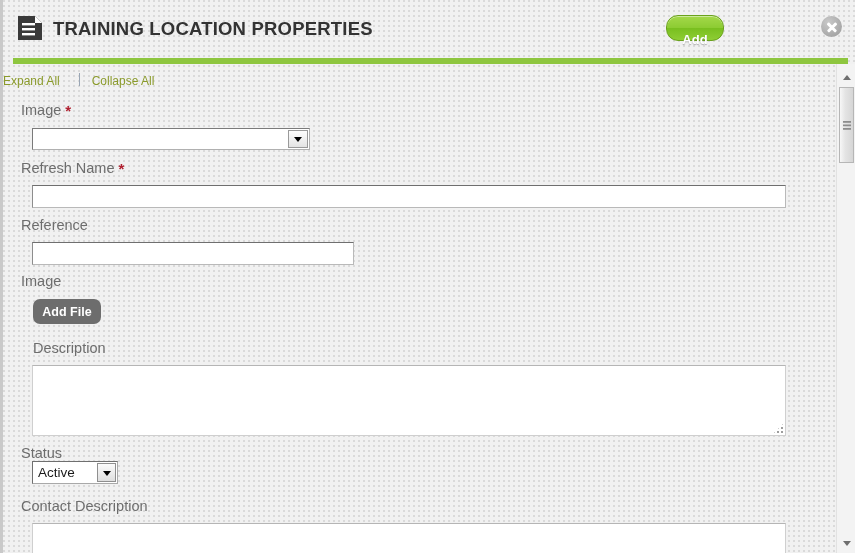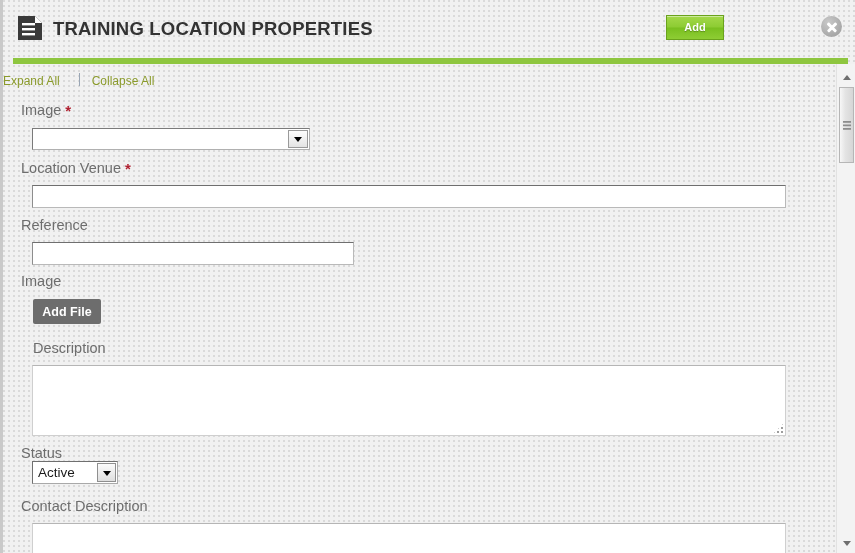--- a/index.html
+++ b/index.html
@@ -45,28 +45,28 @@
     font-weight: bold;
     color: #333333;
     letter-spacing: 0.2px;
     white-space: nowrap;
   }
   .topbtn {
     position: absolute;
     top: 15px;
     height: 25px;
     border: 1px solid #6aa21c;
-    border-radius: 0;
+    border-radius: 12px;
     background: linear-gradient(to bottom, #a4d84a 0%, #8dcc33 48%, #79bf1f 52%, #8ecd34 100%);
     color: #ffffff;
-    font-size: 11px;
+    font-size: 13px;
     font-weight: bold;
     text-shadow: 0 1px 1px rgba(0,0,0,.28);
     cursor: pointer;
-    padding: 0;
+    padding: 12px;
     line-height: 23px;
     text-align: center;
     box-shadow: inset 0 1px 0 rgba(255,255,255,.45);
   }
   #add-button { left: 663px; width: 58px; }
   #refresh-button { left: 728px; width: 79px; }
 
   #close-button {
     position: absolute;
     left: 818px; top: 16px;
@@ -195,21 +195,21 @@
     border-right: 4px solid transparent;
     border-top: 5px solid #000000;
   }
 
   
   #add-file-button {
     position: absolute;
     left: 30px; top: 204px;
     width: 68px; height: 25px;
     border: 0;
-    border-radius: 2px;
+    border-radius: 7px;
     background: #6d6d6d;
     color: #ffffff;
     font-family: "Liberation Sans", sans-serif;
     font-size: 12.5px;
     font-weight: bold;
     cursor: pointer;
   }
 
   
   #description-input {
@@ -360,21 +360,21 @@
       <span>Image</span><span class="req">*</span>
     </div>
     <div id="venue-combo">
       <input id="venue-combo-input" type="text" value="" style="">
       <div id="venue-combo-arrow">
         <span class="caret"></span>
       </div>
     </div>
 
     <div class="field-label" style="left:18px; top:65px;">
-      <span>Location Venue</span><span class="req">*</span>
+      <span>Refresh Name</span><span class="req">*</span>
     </div>
     <input class="text-input" id="location-name-input" type="text" style="left: 29px; top: 90px; width: 754px; height: 23px;" value="">
 
     <div class="field-label" style="left:18px; top:122px;text-align:center;">Reference</div>
     <input class="text-input" id="reference-input" type="text" style="left: 29px; top: 147px; width: 322px; height: 23px;" value="">
 
     <div class="field-label" style="left:18px; top:178px;">Image</div>
     <button id="add-file-button">Add File</button>
 
     <div class="field-label" style="left:30px; top:245px;">Description</div>

